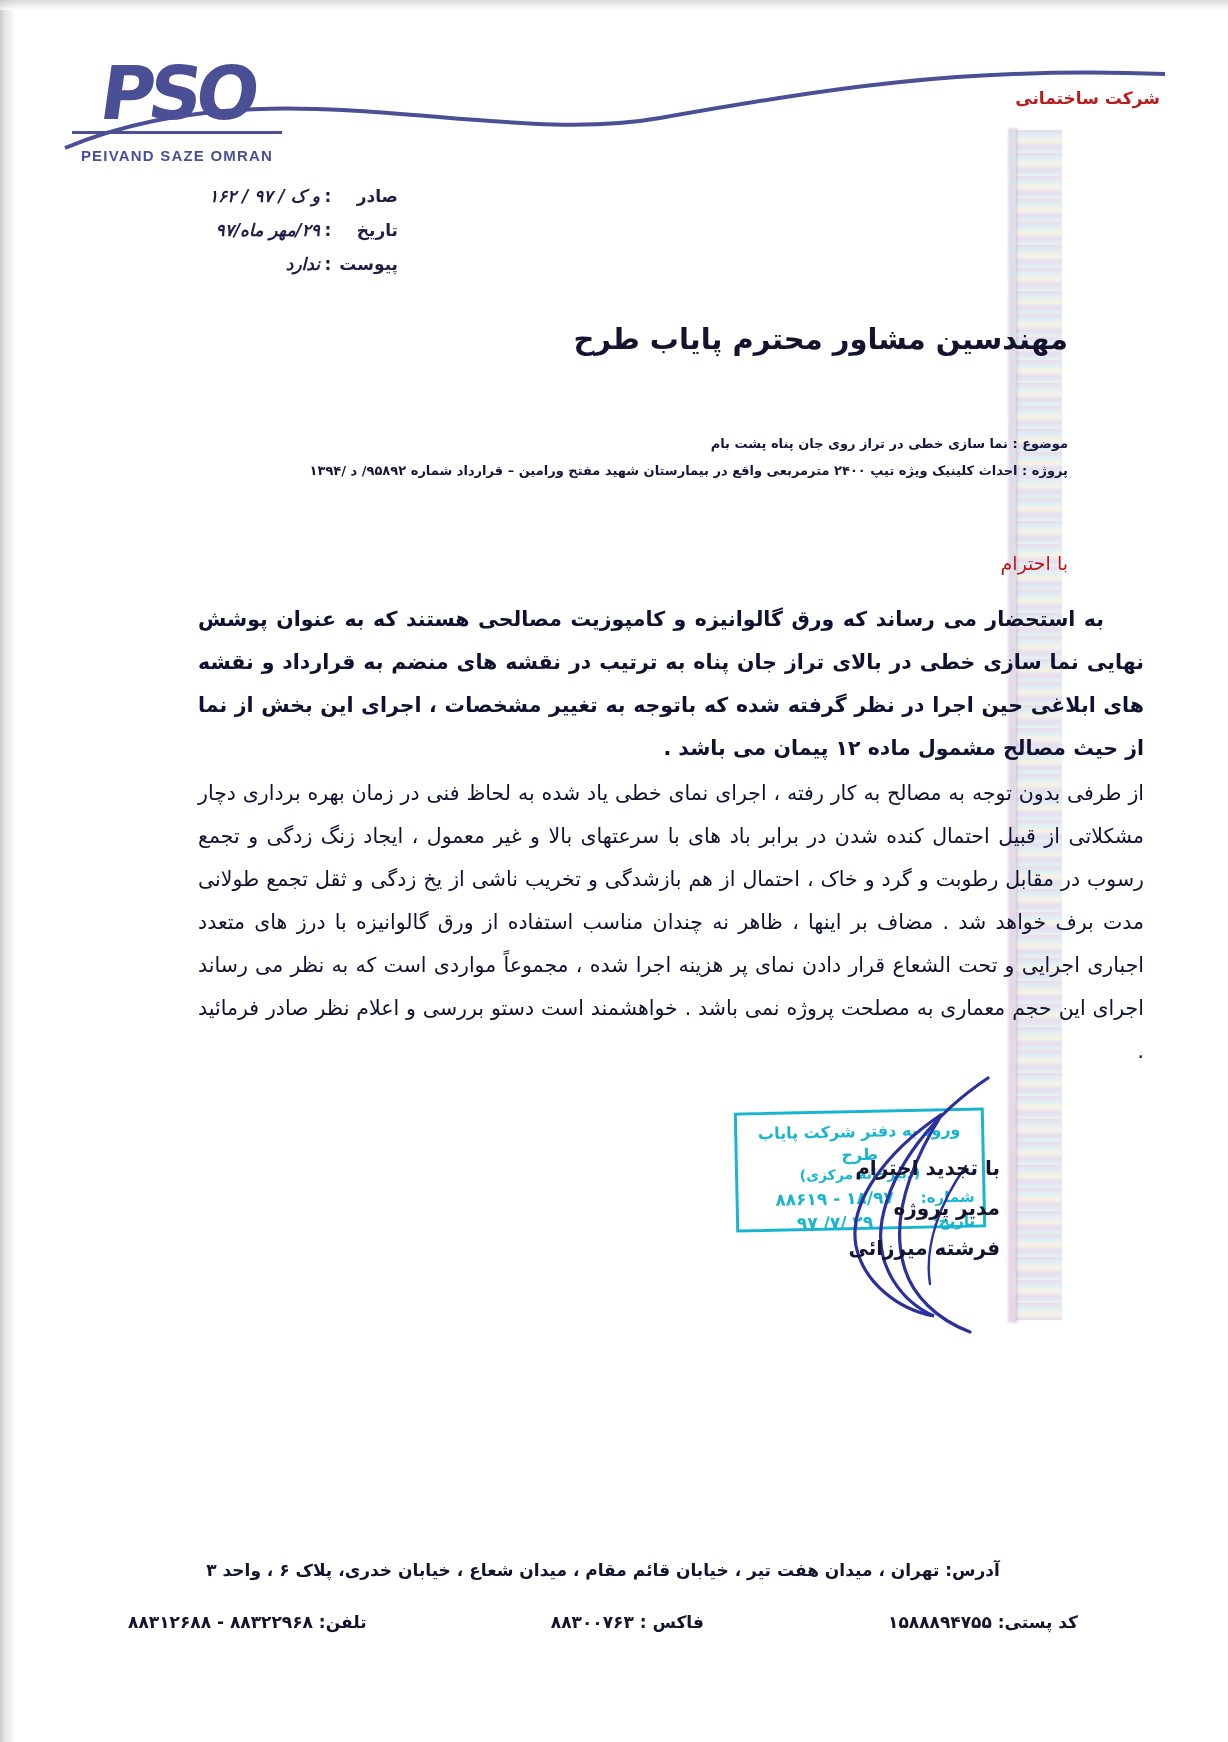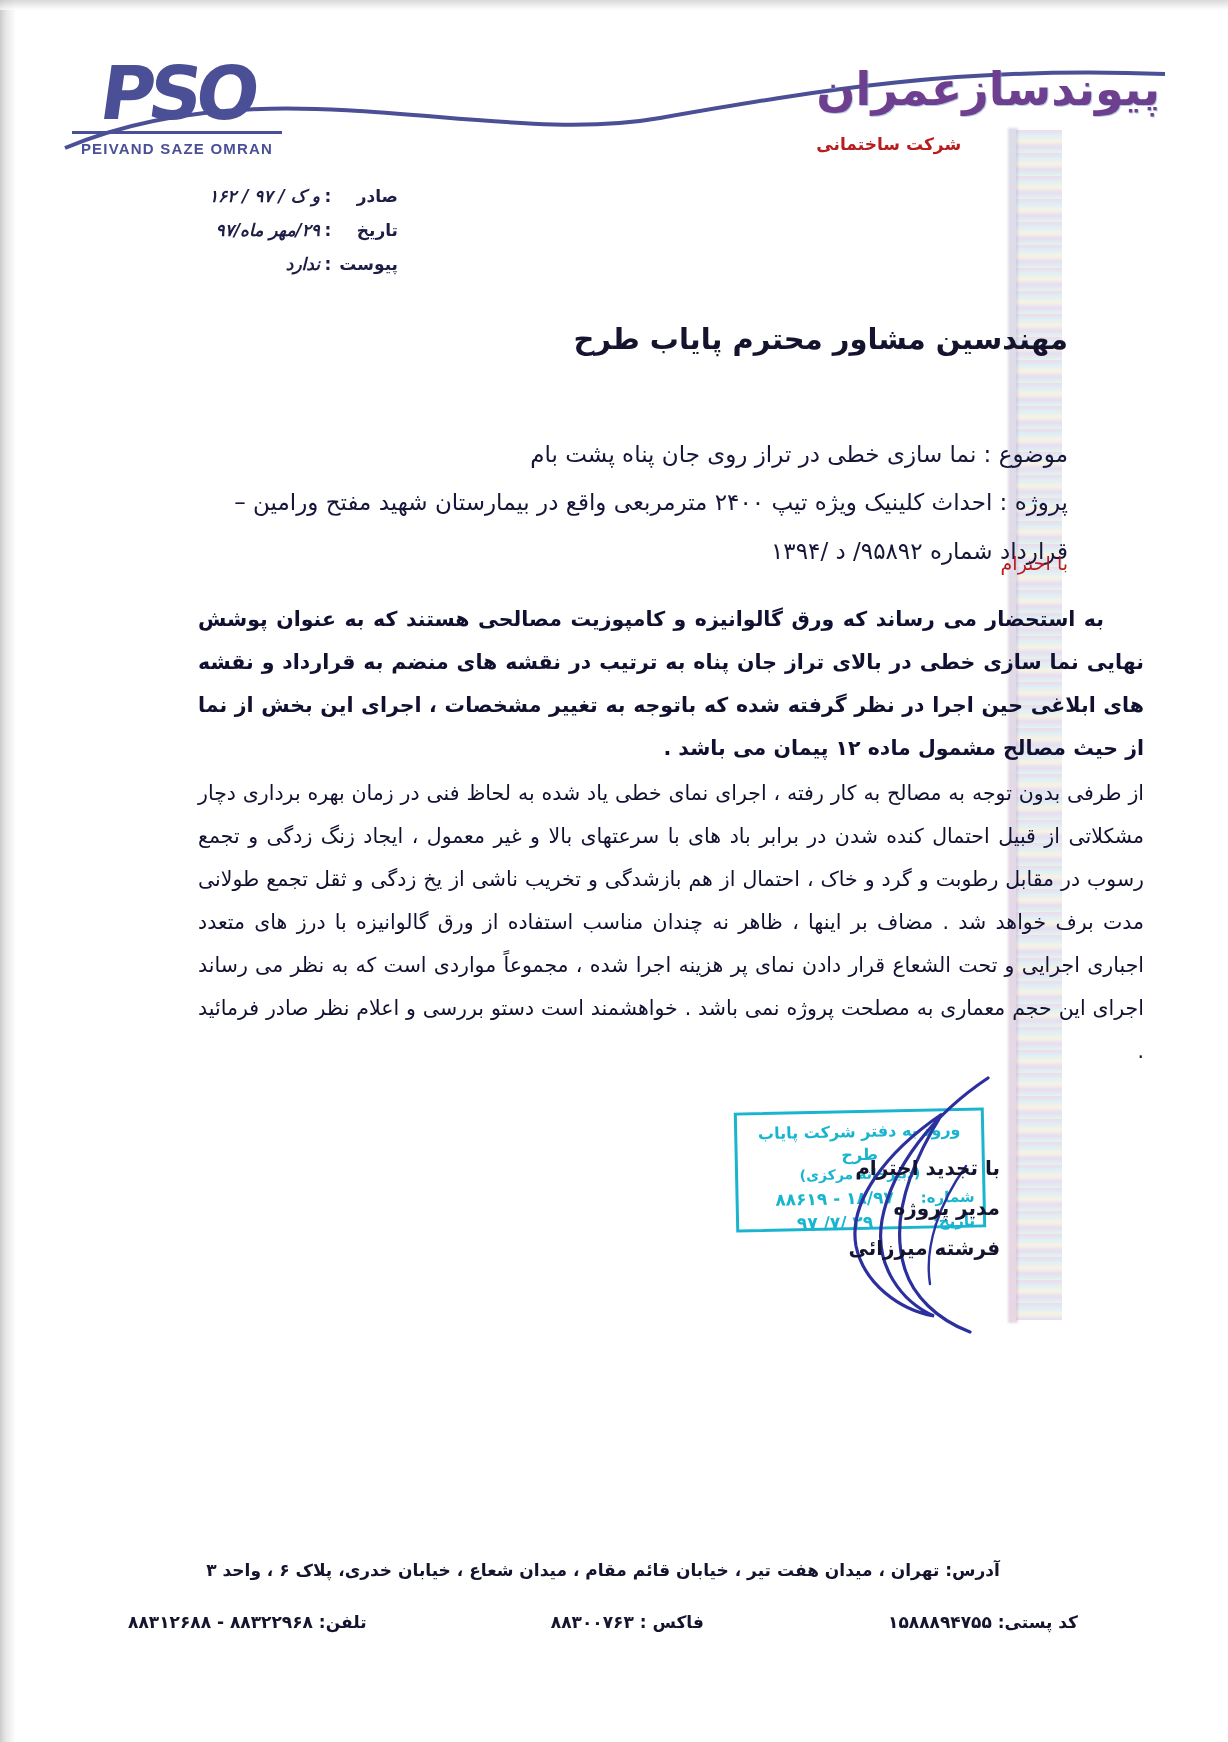--- a/index.html
+++ b/index.html
@@ -73,21 +73,21 @@
     font-weight: bold;
     letter-spacing: -6px;
     font-family: "DejaVu Sans", sans-serif;
     color: #4a4f96;
     line-height: .85;
     transform: skewX(-8deg);
   }
   .logo-left .latin {
     margin-top: 6px;
     border-top: 3px solid #4a4f96;
-    padding-top: 6px;
+    padding-top: 13px;
     font-size: 15px;
     letter-spacing: 1.2px;
     font-weight: bold;
     color: #4a4f96;
     font-family: "Liberation Sans", sans-serif;
   }
   .logo-right {
     position: absolute;
     top: 66px; right: 68px;
     text-align: left;
@@ -136,23 +136,23 @@
     font-size: 29px;
     font-weight: bold;
     color: #14142e;
     direction: rtl;
   }
   .subject {
     position: absolute;
     top: 430px; right: 160px;
     width: 868px;
     direction: rtl;
-    font-size: 23px;
+    font-size: 13px;
     color: #16163a;
-    font-weight: normal;
+    font-weight: bold;
     line-height: 2.1;
   }
   .greeting {
     position: absolute;
     top: 552px; right: 160px;
     font-size: 19px;
     color: #b91c1c;
     direction: rtl;
   }
   .letter-body {
@@ -265,21 +265,20 @@
   <svg class="swoosh" viewBox="0 0 1110 110">
     <path d="M5,96 C210,10 430,96 600,66 C760,38 900,14 1105,22" fill="none" stroke="#4a4f96" stroke-width="4"></path>
   </svg>
 
   <div class="logo-left">
     <div class="mark">PSO</div>
     <div class="latin">PEIVAND SAZE OMRAN</div>
   </div>
 
   <div class="logo-right">
-    <div class="fa-mark">پیوندسازعمران</div>
     <div class="fa-sub">شرکت ساختمانی</div>
   </div>
 
   <div class="meta">
     <div class="meta-row">
       <span class="meta-label">صادر</span>
       <span class="meta-colon">:</span>
       <span class="meta-value">و ک / ۹۷ / ۱۶۲</span>
     </div>
     <div class="meta-row">

